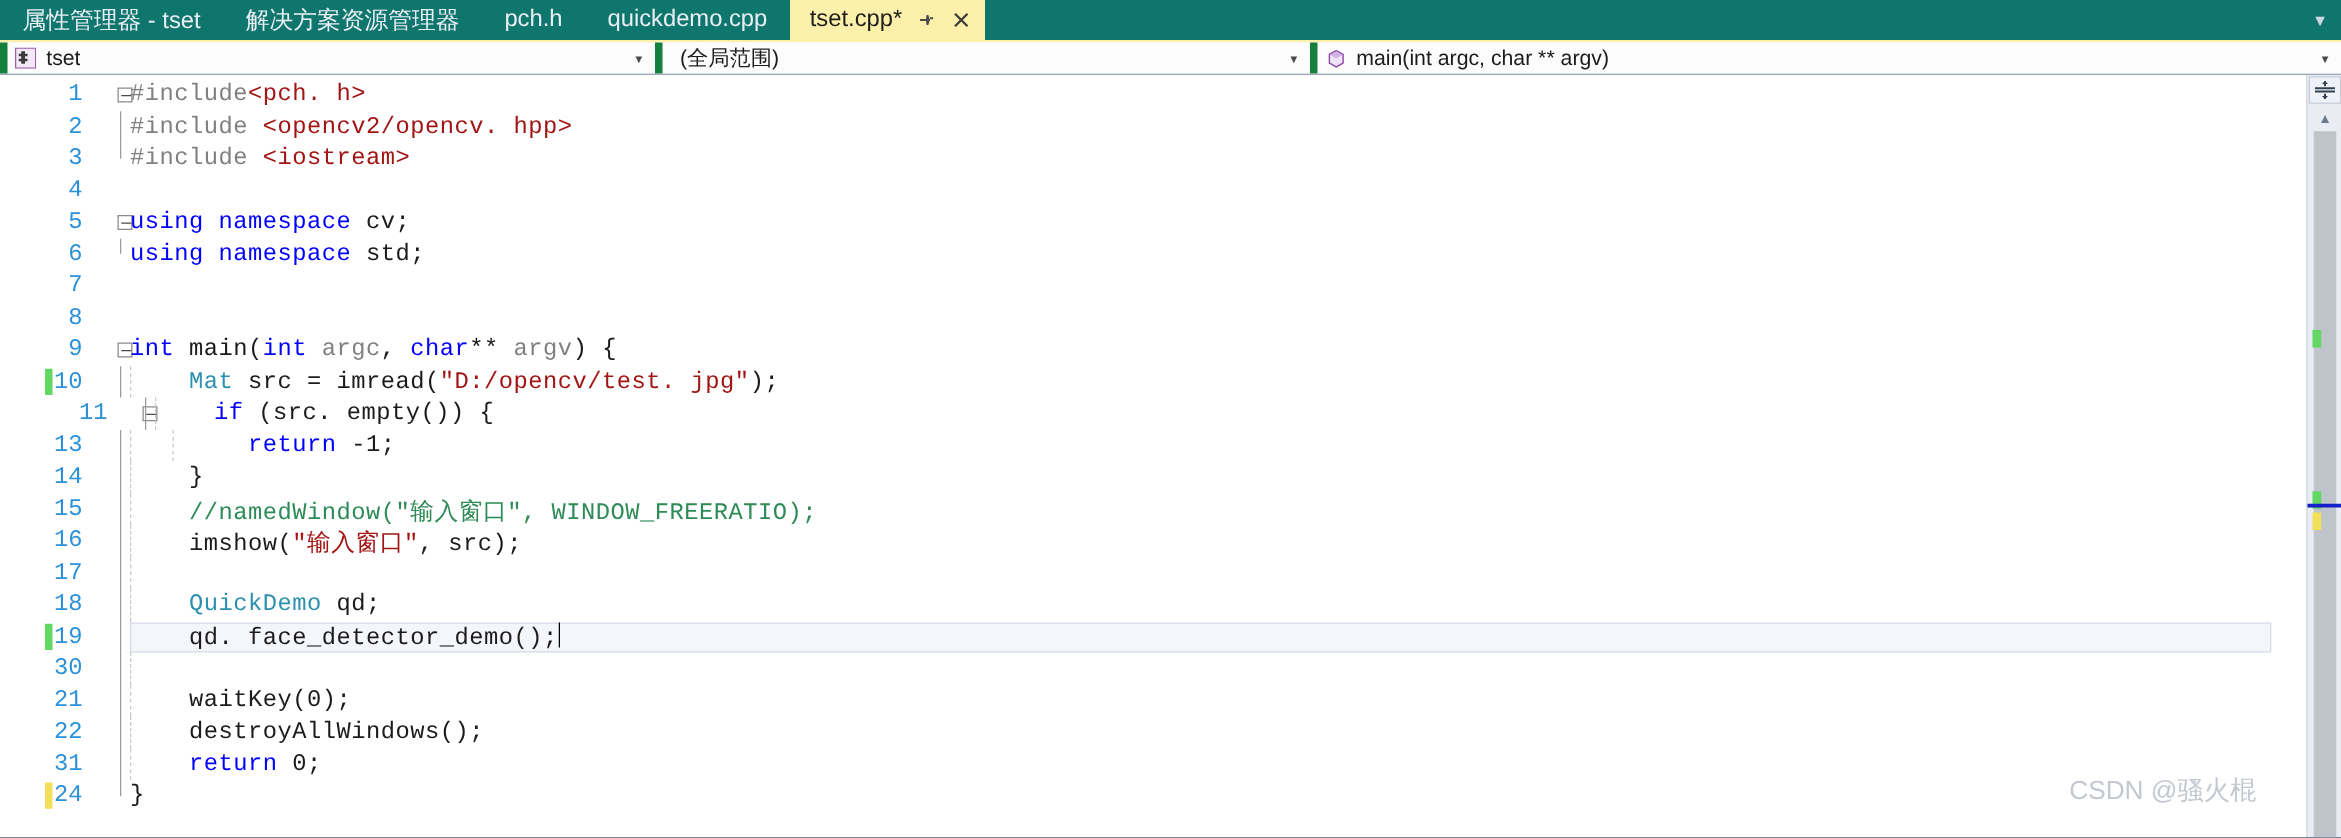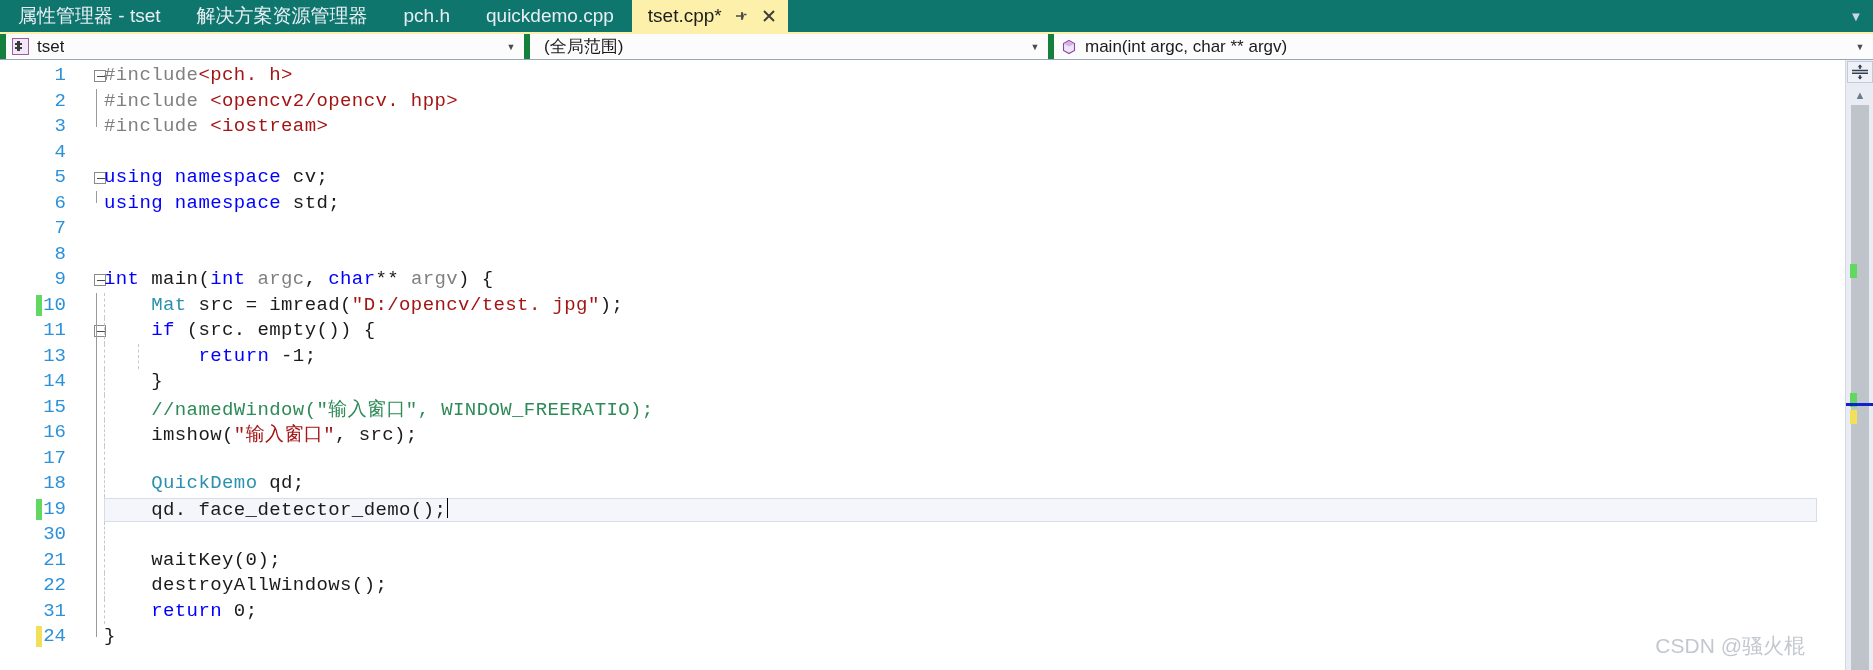--- a/index.html
+++ b/index.html
@@ -234,21 +234,21 @@
   }
   .markyellow {
     position: absolute;
     left: 4px; width: 7px; height: 14px;
     background: #f2e05a;
   }
 
   
   .watermark {
     position: absolute;
-    right: 40px; bottom: 10px;
+    right: 40px; bottom: 24px;
     font-size: 21px;
     color: #c3c8cf;
     font-family: "Liberation Sans", sans-serif;
     user-select: none;
   }
 
   
   .codecanvas {
     position: absolute;
     left: 0; top: 3px; right: 0;
@@ -383,21 +383,21 @@
             </span>
             <span class="codetext"><span class="k">int</span><span class="pl"> main(</span><span class="k">int</span><span class="pl"> </span><span class="id">argc</span><span class="pl">, </span><span class="k">char</span><span class="pl">** </span><span class="id">argv</span><span class="pl">) {</span></span>
           </div>
           <div class="coderow" style="height: 25.5px;">
             <span class="ln">10</span>
             <span class="chgbar green"></span>
             <span class="vline"></span>
             <span class="indentguide" style="left: 104px;"></span>
             <span class="codetext"><span class="pl">    </span><span class="ty">Mat</span><span class="pl"> src = imread(</span><span class="str">"D:/opencv/test. jpg"</span><span class="pl">);</span></span>
           </div>
-          <div class="coderow" style="height: 25.5px;">
+          <div class="coderow" style="height: 25.5px; margin-left: 20px;">
             <span class="ln">11</span>
             <span class="chgbar none"></span>
             <span class="gutterfold">
               <span class="foldbox"></span>
             </span>
             <span class="vline"></span>
             <span class="indentguide" style="left: 104px;"></span>
             <span class="codetext"><span class="pl">    </span><span class="k">if</span><span class="pl"> (src. empty()) {</span></span>
           </div>
           <div class="coderow" style="height: 25.5px;">

